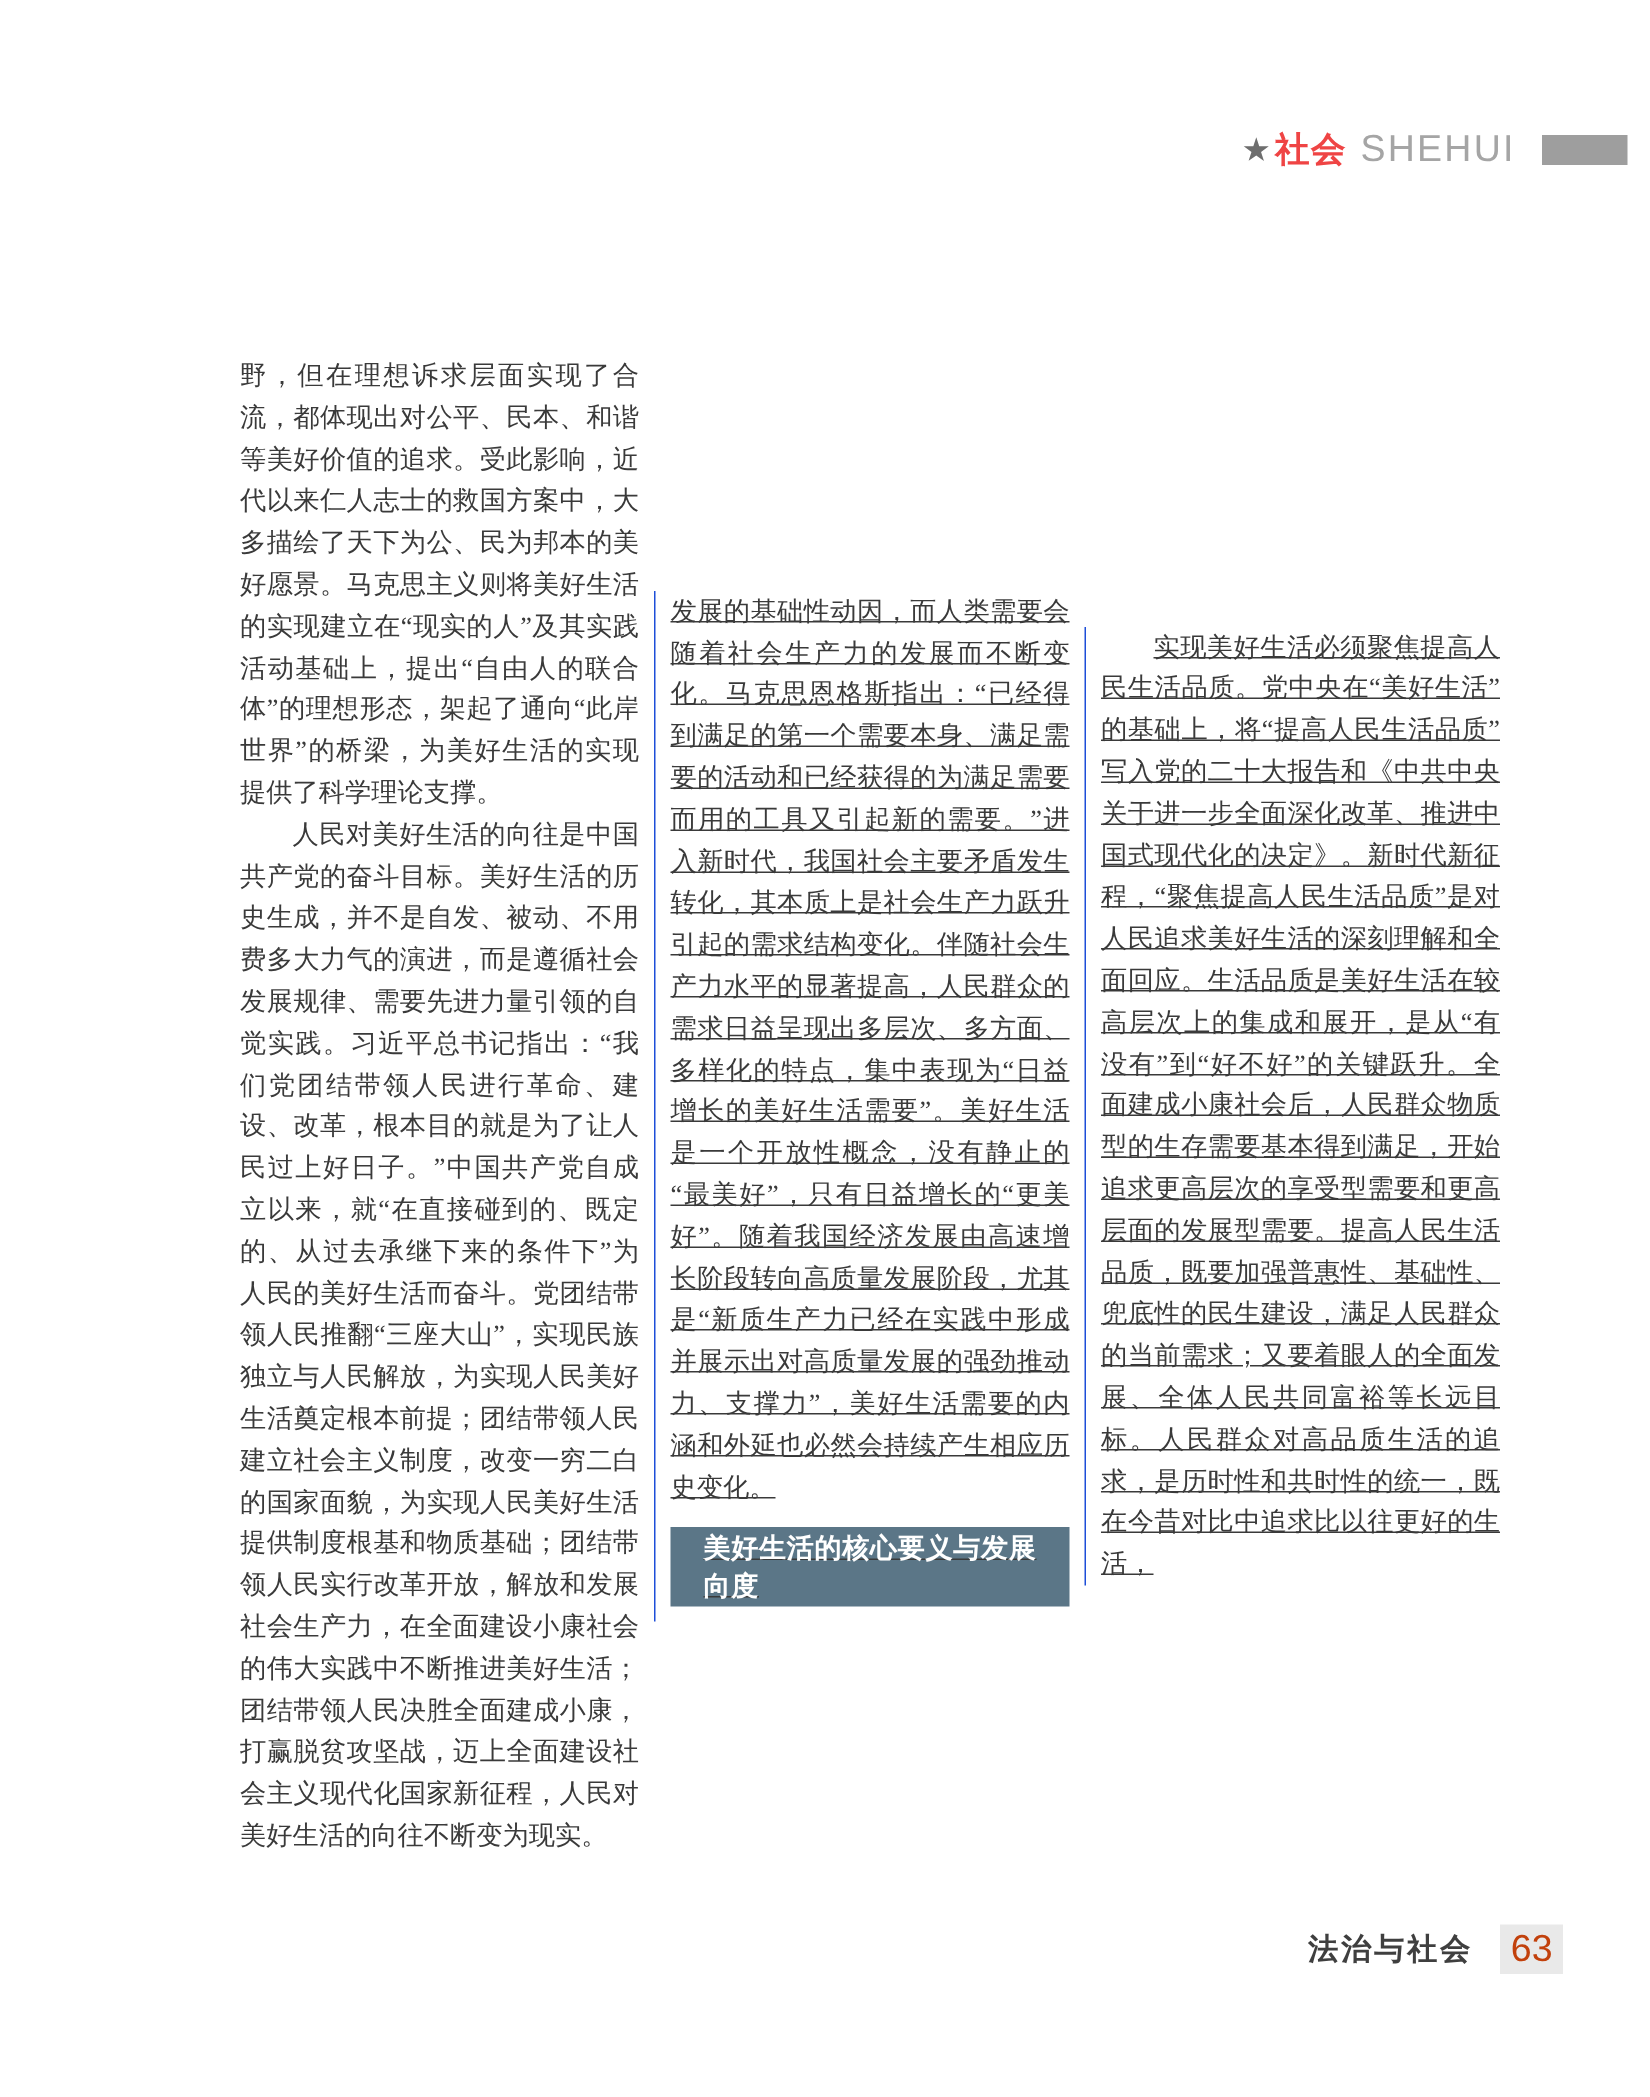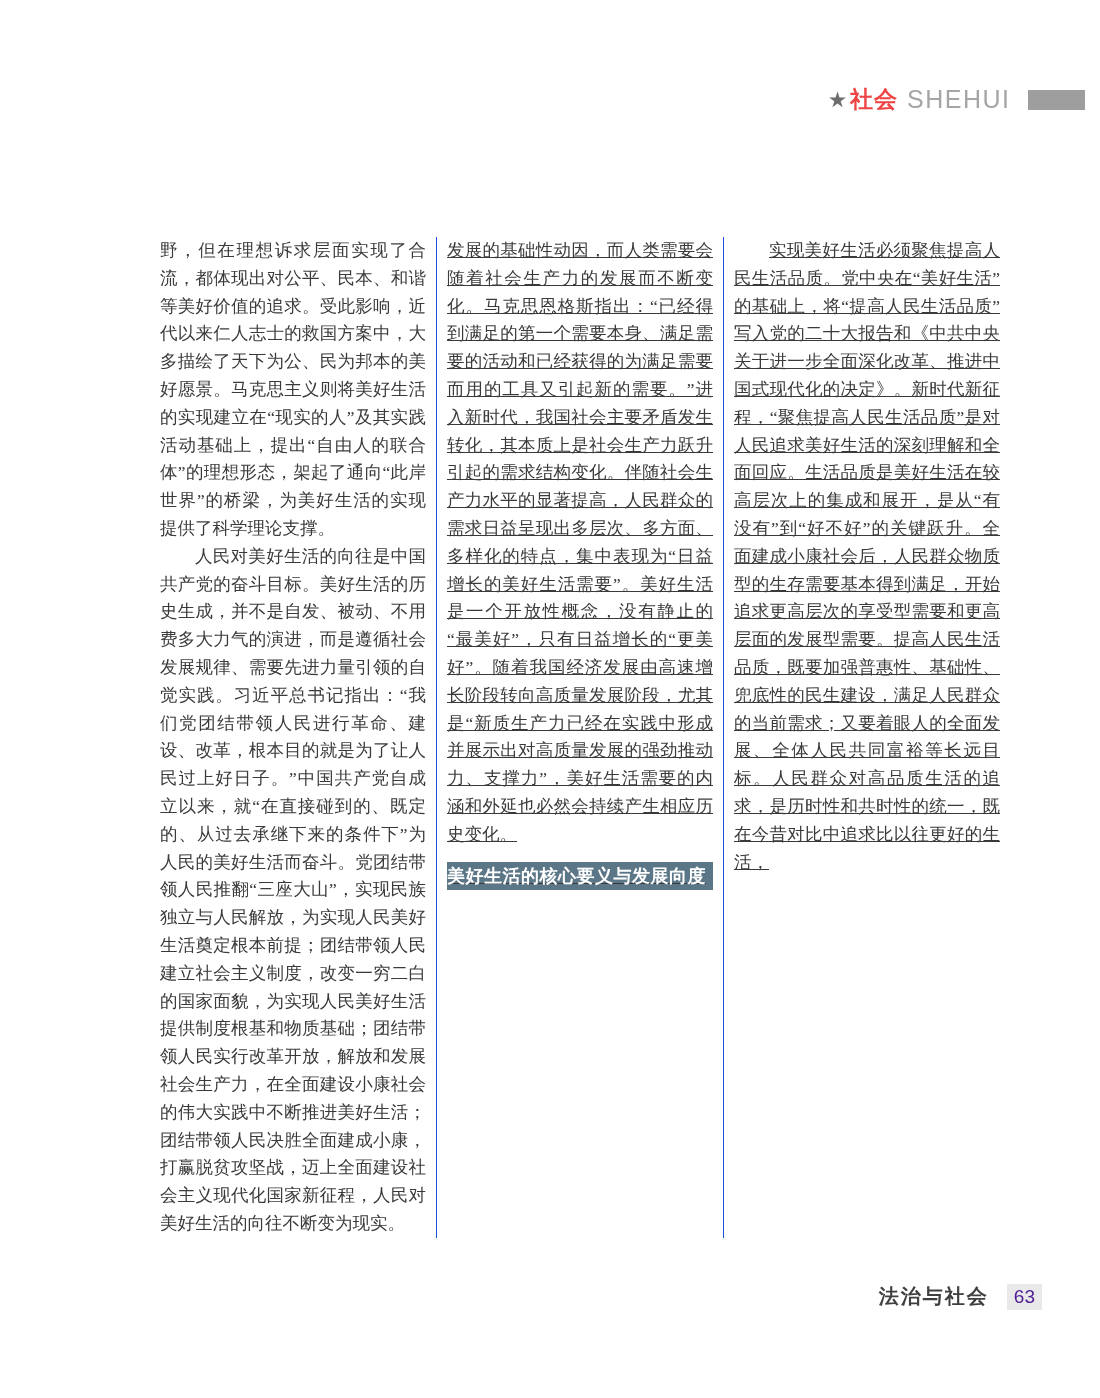--- a/index.html
+++ b/index.html
@@ -21,20 +21,21 @@
   .star { color:#6e6e6e; font-size:19px; margin-right:3px; }
   .section-cn { font-weight:bold; color:#ef4444; font-size:23px; letter-spacing:1px; }
   .section-py { color:#a5a5a5; font-size:25px; margin-left:9px; letter-spacing:1.5px; }
   .header-bar { flex:1; height:20px; background:var(--header-bar,#9e9e9e); margin-left:18px; }
 
   
   .columns {
     position:absolute; left:160px; top:237px; width:840px;
     display:flex;
     color:var(--body-text,#3a3a3a);
+    align-items:center;
   }
   .column {
     width:266px;
     font-size:17.5px;
     line-height:27.8px;
     text-align:justify;
     text-justify:inter-ideograph;
   }
   .column + .column {
     border-left:1px solid #1d4ed8;
@@ -43,38 +44,38 @@
   .column p { margin:0; }
   .column p.ind { text-indent:2em; }
 
   .sec-heading {
     margin:13px 0 10px;
     background:var(--section-heading-bg,#5b7687);
     color:#ffffff;
     font-family:"Liberation Sans", sans-serif;
     font-size:18px; font-weight:bold;
     line-height:1.35;
-    padding:2px 0;
+    padding:2px 22px;
     letter-spacing:0.5px;
   }
 
   
   .footer {
     position:absolute; top:1283px; right:58px;
     display:flex; align-items:center; gap:18px;
     font-family:"Liberation Sans", sans-serif;
     margin-left:28px;
   }
   .journal {
     font-weight:bold; color:#3f3f3f;
     font-size:20px; letter-spacing:2px;
   }
   .pageno {
     background:var(--page-number-bg,#e9e9e9);
-    color:#4c1d95; font-size:19px;
+    color:#c2410c; font-size:25px;
     padding:2px 7px;
   }
 </style>
 </head>
 <body>
 
 <div class="page">
 
   <div class="header">
     <span class="star">★</span>

